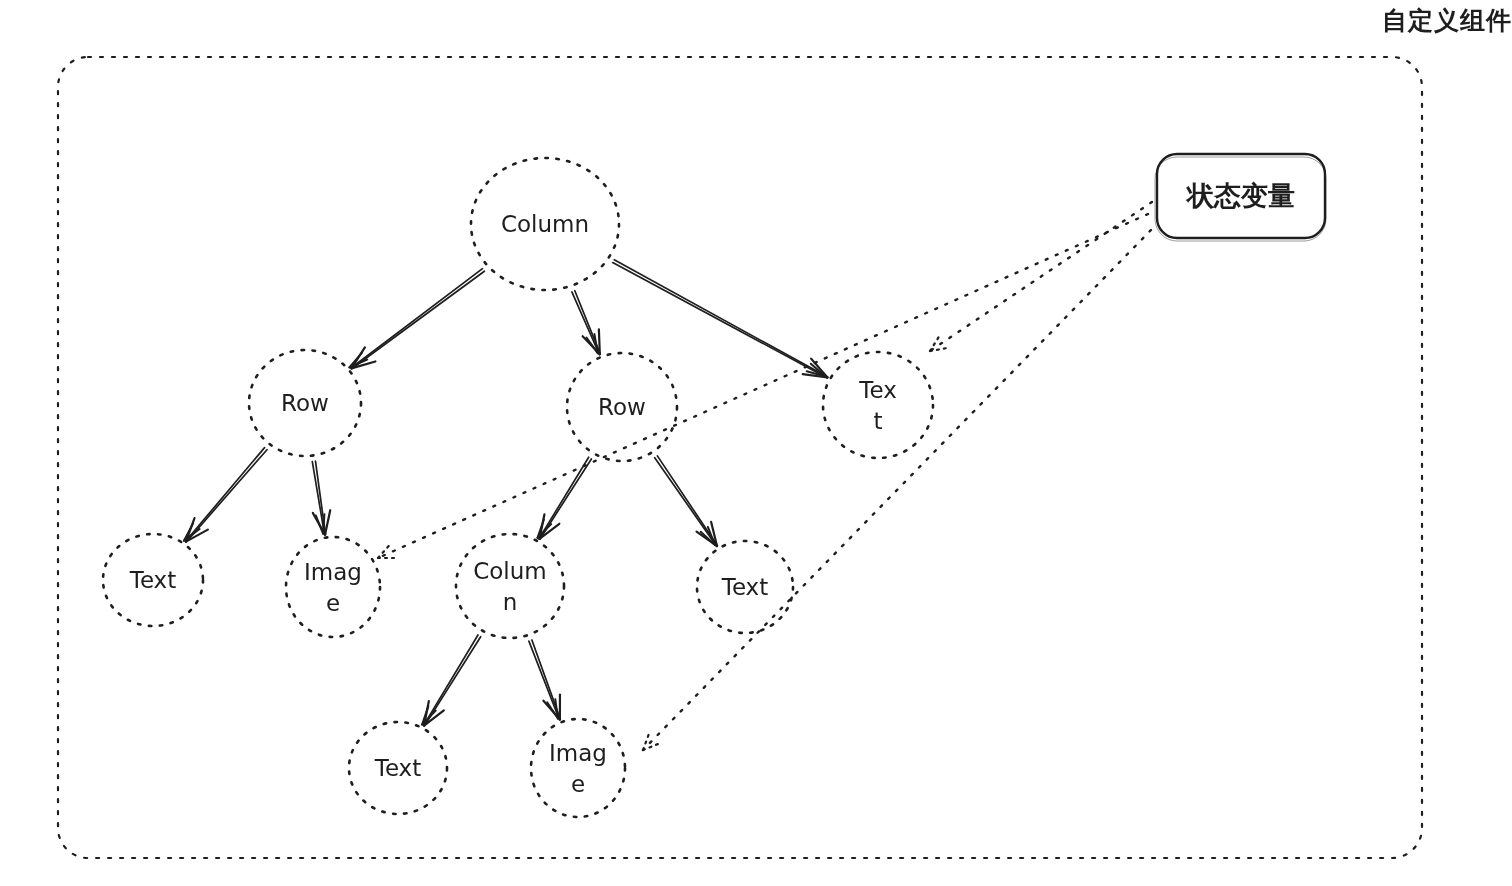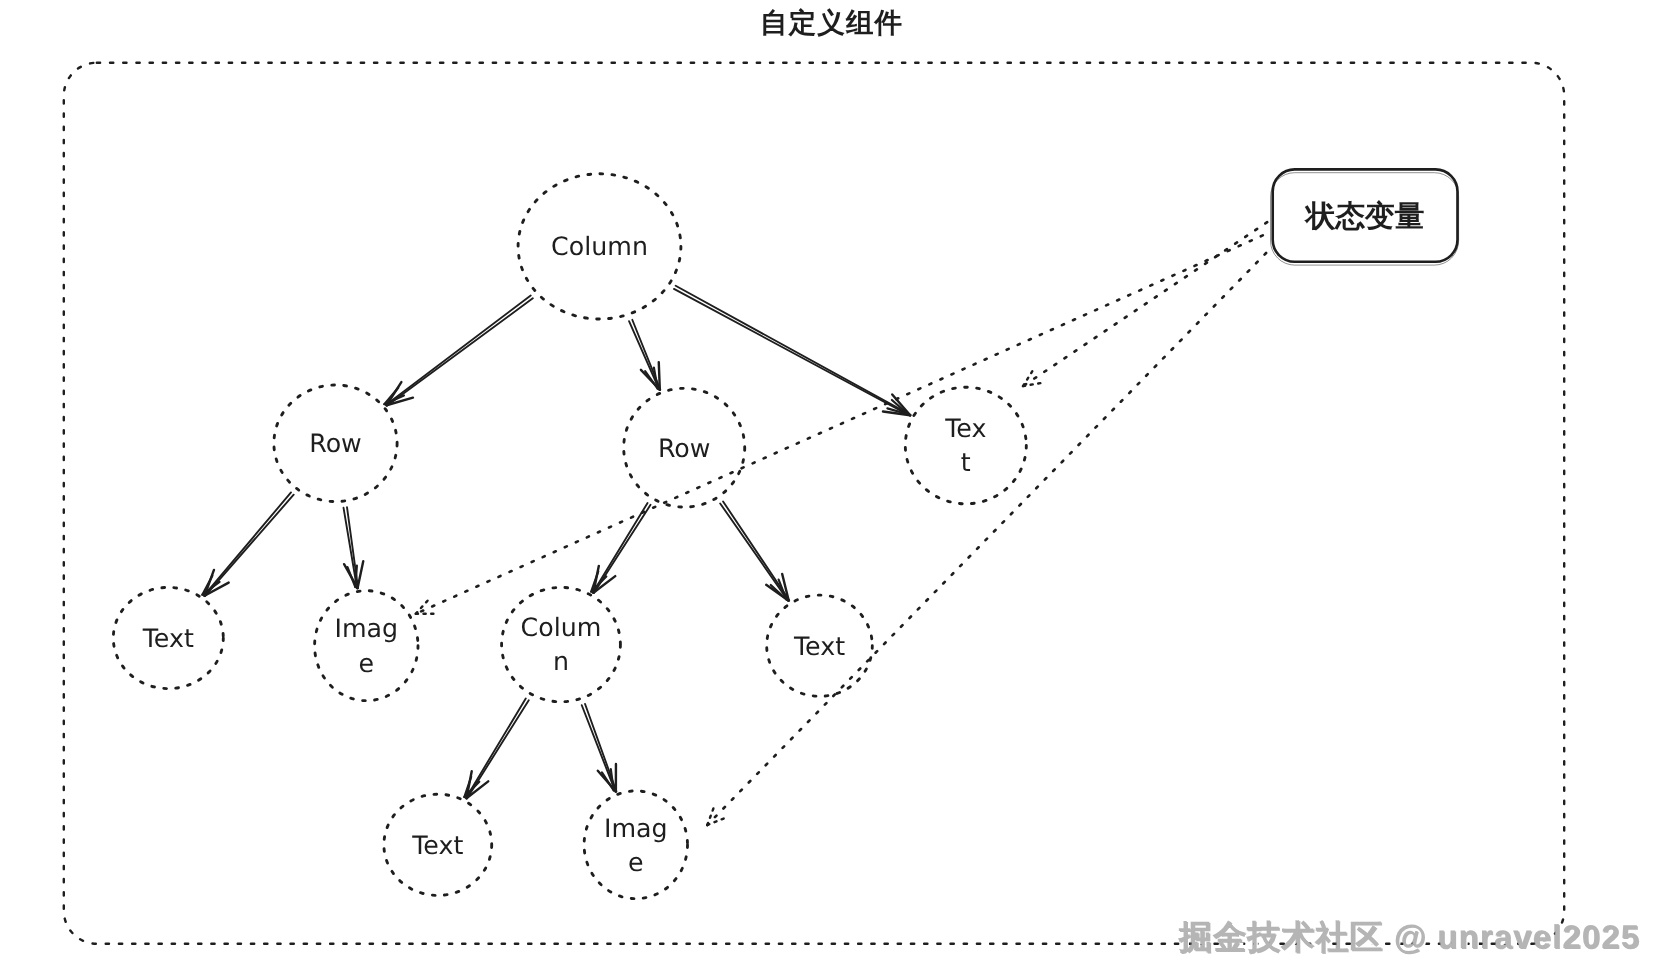--- a/index.html
+++ b/index.html
@@ -9,21 +9,21 @@
     height: 886px;
     background: #ffffff;
     overflow: hidden;
     font-family: "Liberation Sans", "DejaVu Sans", sans-serif;
   }
   .title {
     position: absolute;
     top: 4px;
     left: 0;
     width: 100%;
-    text-align: center;
+    text-align: right;
     font-size: 25px;
     font-weight: 600;
     color: #1e1e1e;
     letter-spacing: 1px;
   }
   .watermark {
     position: absolute;
     right: 20px;
     bottom: 12px;
     font-size: 30px;
@@ -171,14 +171,13 @@
         <line x1="1151" y1="230" x2="643" y2="750" stroke="#1e1e1e" stroke-width="2.4" stroke-linecap="round" stroke-dasharray="2 9"></line>
         <line x1="643" y1="750" x2="648.8887165644089" y2="734.0524918177148" stroke="#1e1e1e" stroke-width="2.2" stroke-linecap="round" stroke-dasharray="2 5"></line>
         <line x1="643" y1="750" x2="658.8057016472767" y2="743.7406233986701" stroke="#1e1e1e" stroke-width="2.2" stroke-linecap="round" stroke-dasharray="2 5"></line>
       </g>
       <g>
         <rect x="1157" y="154" width="168" height="84" rx="20" fill="#ffffff" stroke="#1e1e1e" stroke-width="2.4"></rect>
         <rect x="1155" y="157" width="171" height="84" rx="22" fill="none" stroke="#1e1e1e" stroke-width="0.8" opacity="0.55"></rect>
         <text x="1241" y="205" text-anchor="middle" fill="#1e1e1e" font-size="27" font-weight="600" class="state-label">状态变量</text>
       </g>
     </svg>
-  <div class="watermark">掘金技术社区 @ unravel2025</div>
 </div>
 
 </body></html>

